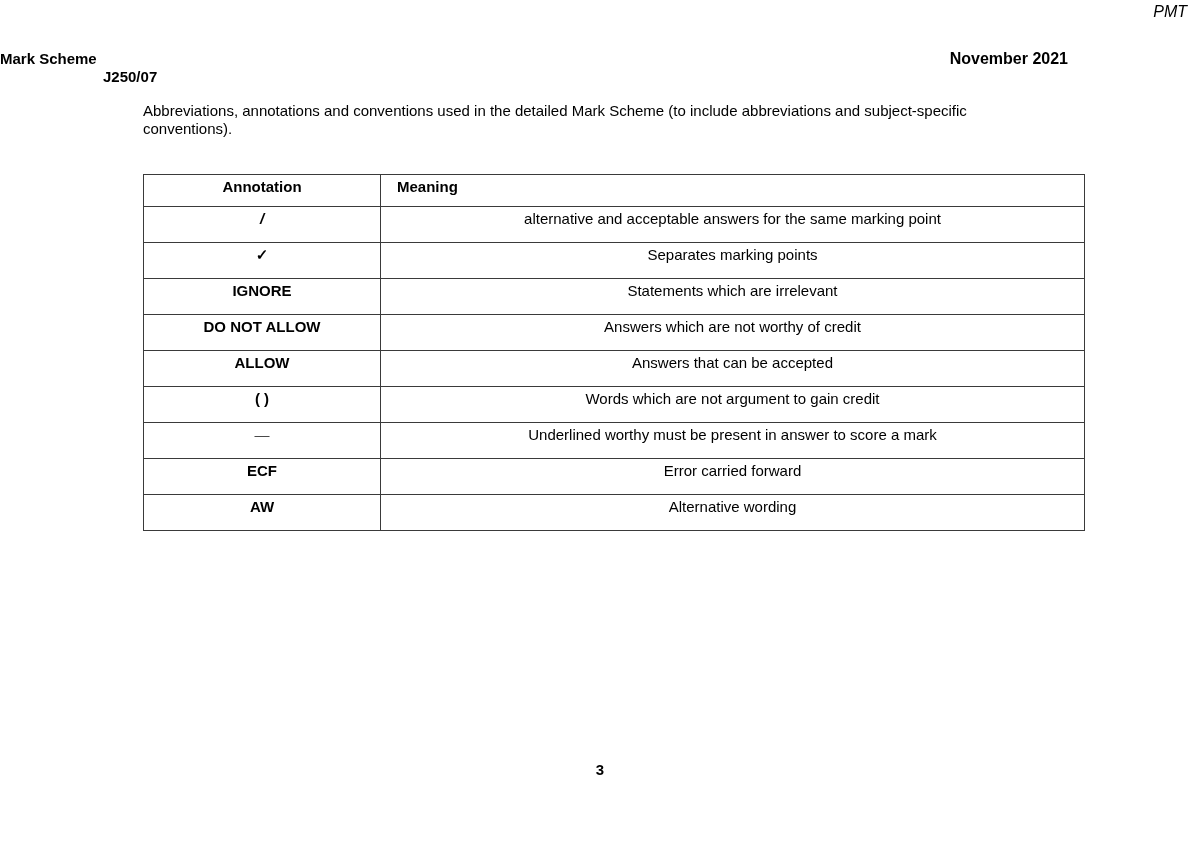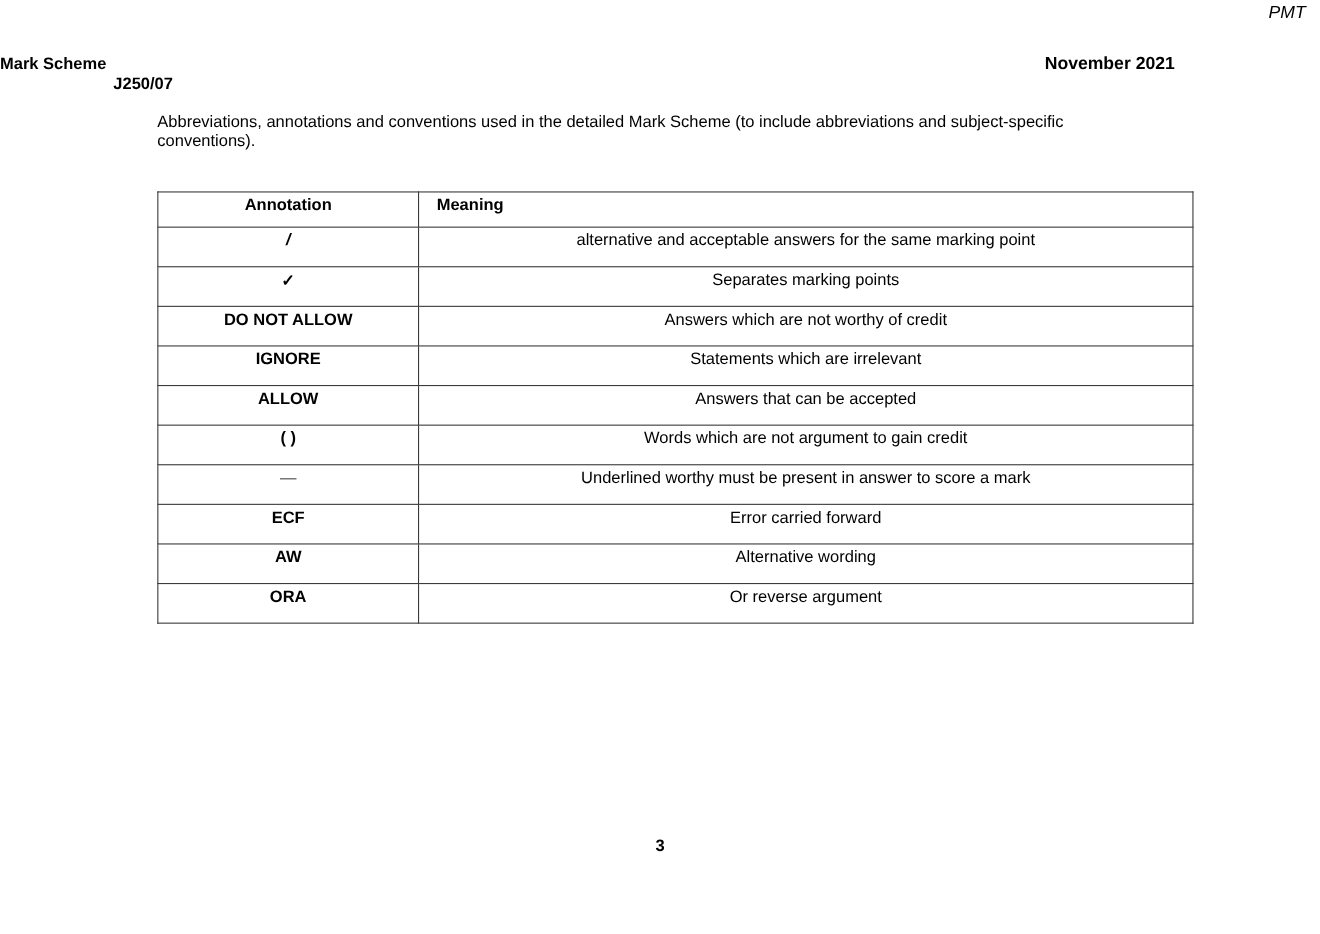--- a/index.html
+++ b/index.html
@@ -134,26 +134,26 @@
   <tbody id="table-body">
       <tr>
         <td class="annotation-cell">/</td>
         <td class="meaning-cell">alternative and acceptable answers for the same marking point</td>
       </tr>
       <tr>
         <td class="annotation-cell">✓</td>
         <td class="meaning-cell">Separates marking points</td>
       </tr>
       <tr>
+        <td class="annotation-cell">IGNORE</td>
+        <td class="meaning-cell">Statements which are irrelevant</td>
+      </tr>
+      <tr>
         <td class="annotation-cell">DO NOT ALLOW</td>
         <td class="meaning-cell">Answers which are not worthy of credit</td>
-      </tr>
-      <tr>
-        <td class="annotation-cell">IGNORE</td>
-        <td class="meaning-cell">Statements which are irrelevant</td>
       </tr>
       <tr>
         <td class="annotation-cell">ALLOW</td>
         <td class="meaning-cell">Answers that can be accepted</td>
       </tr>
       <tr>
         <td class="annotation-cell">( )</td>
         <td class="meaning-cell">Words which are not argument to gain credit</td>
       </tr>
       <tr>
@@ -161,20 +161,16 @@
         <td class="meaning-cell">Underlined worthy must be present in answer to score a mark</td>
       </tr>
       <tr>
         <td class="annotation-cell">ECF</td>
         <td class="meaning-cell">Error carried forward</td>
       </tr>
       <tr>
         <td class="annotation-cell">AW</td>
         <td class="meaning-cell">Alternative wording</td>
       </tr>
-      <tr>
-        <td class="annotation-cell">ORA</td>
-        <td class="meaning-cell">Or reverse argument</td>
-      </tr>
     </tbody>
 </table>
 
 <div class="page-number">3</div>
 
 </body></html>

